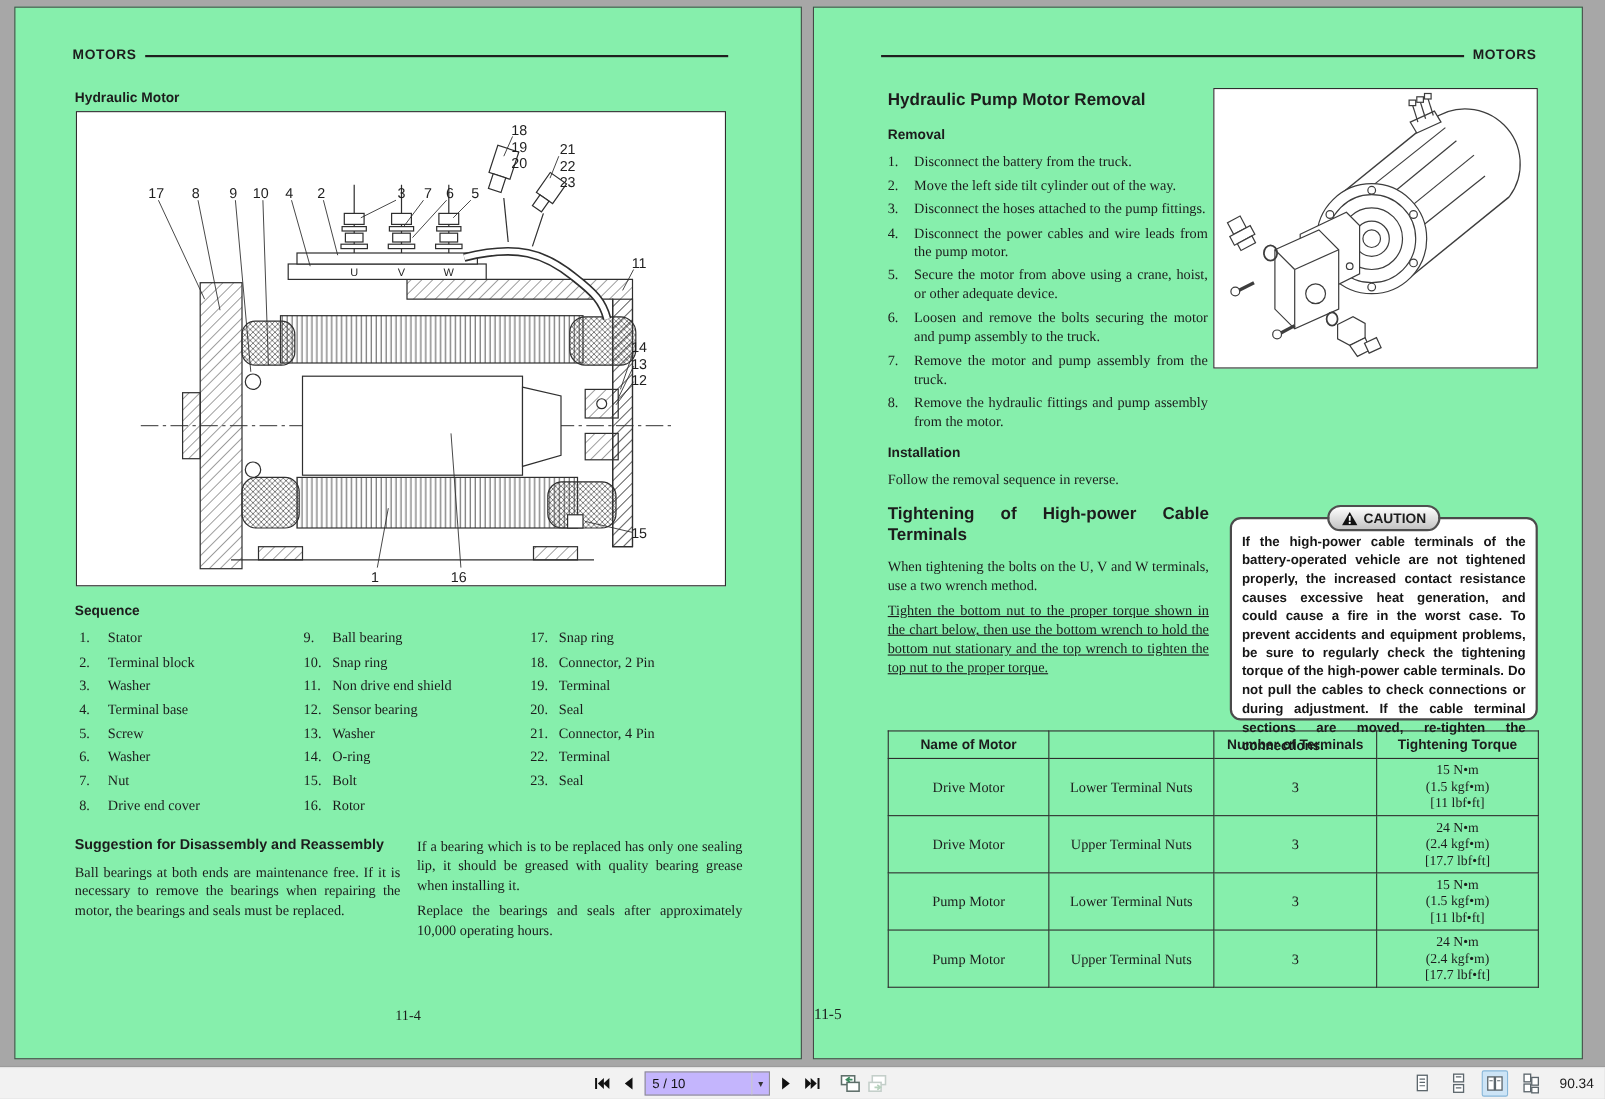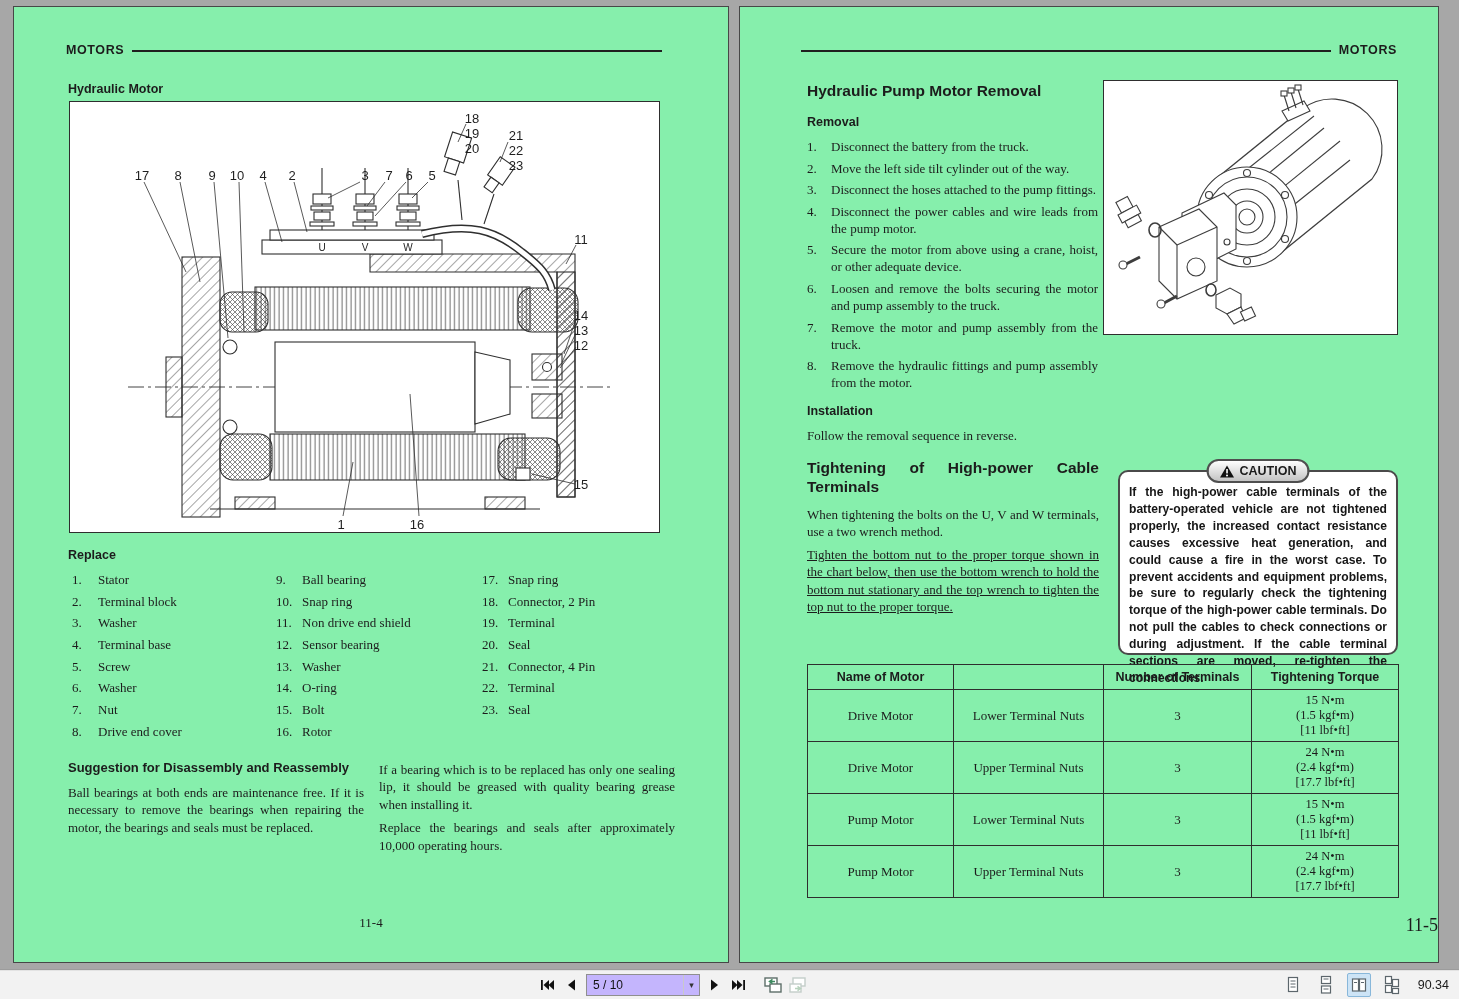--- a/index.html
+++ b/index.html
@@ -201,21 +201,21 @@
         </g>
 
         <g font-family="Liberation Sans, sans-serif" font-size="10" fill="#1f1f1f" text-anchor="middle">
           <text x="252" y="149">U</text>
           <text x="295" y="149">V</text>
           <text x="338" y="149">W</text>
         </g>
       </svg>
     </div>
 
-    <div class="abs sub" style="left:54px;top:541px;">Replace</div>
+    <div class="abs sub" style="left:54px;top:541px;">Sequence</div>
 
     <div class="seq-col" style="left:58px;top:565px;">
       <div class="seq-item"><span class="n">1.</span><span>Stator</span></div>
       <div class="seq-item"><span class="n">2.</span><span>Terminal block</span></div>
       <div class="seq-item"><span class="n">3.</span><span>Washer</span></div>
       <div class="seq-item"><span class="n">4.</span><span>Terminal base</span></div>
       <div class="seq-item"><span class="n">5.</span><span>Screw</span></div>
       <div class="seq-item"><span class="n">6.</span><span>Washer</span></div>
       <div class="seq-item"><span class="n">7.</span><span>Nut</span></div>
       <div class="seq-item"><span class="n">8.</span><span>Drive end cover</span></div>
@@ -425,21 +425,21 @@
         <td>3</td>
         <td>
               <div class="tq-line">24 N•m</div>
               <div class="tq-line">(2.4 kgf•m)</div>
               <div class="tq-line">[17.7 lbf•ft]</div>
             </td>
       </tr>
     </tbody>
       </table>
 
-    <div class="abs" style="left:0;top:908px;width:698px;text-align:right;font-size:18px;">11-5</div>
+    <div class="abs" style="left:0;top:908px;width:698px;text-align:left;font-size:14px;">11-5</div>
   </div>
 </div>
 
 <div class="toolbar">
   <div class="nav-group">
     <button class="tb-btn" title="">
       <svg width="18" height="18" viewBox="0 0 18 18">
         <rect x="3" y="4" width="1.8" height="10" fill="#111"></rect>
         <path d="M11 4L5.5 9L11 14Z" fill="#111"></path>
         <path d="M16 4L10.5 9L16 14Z" fill="#111"></path>

